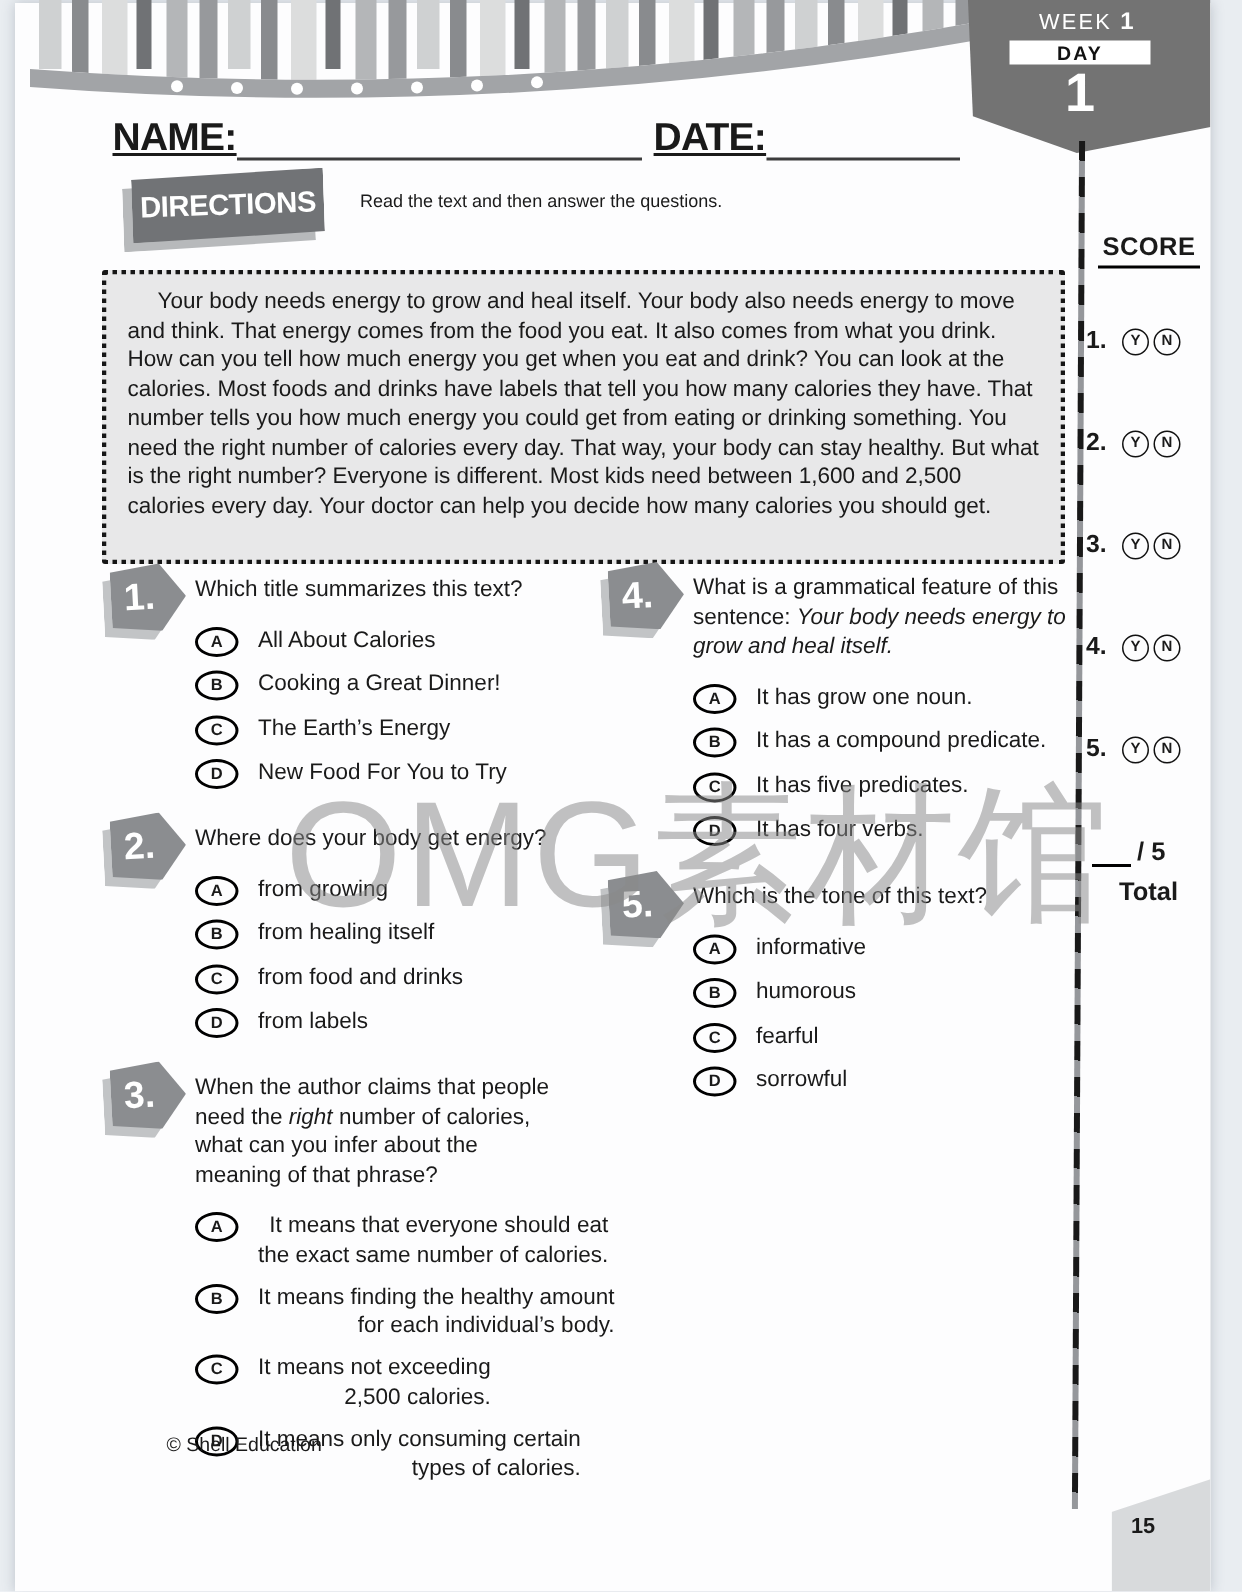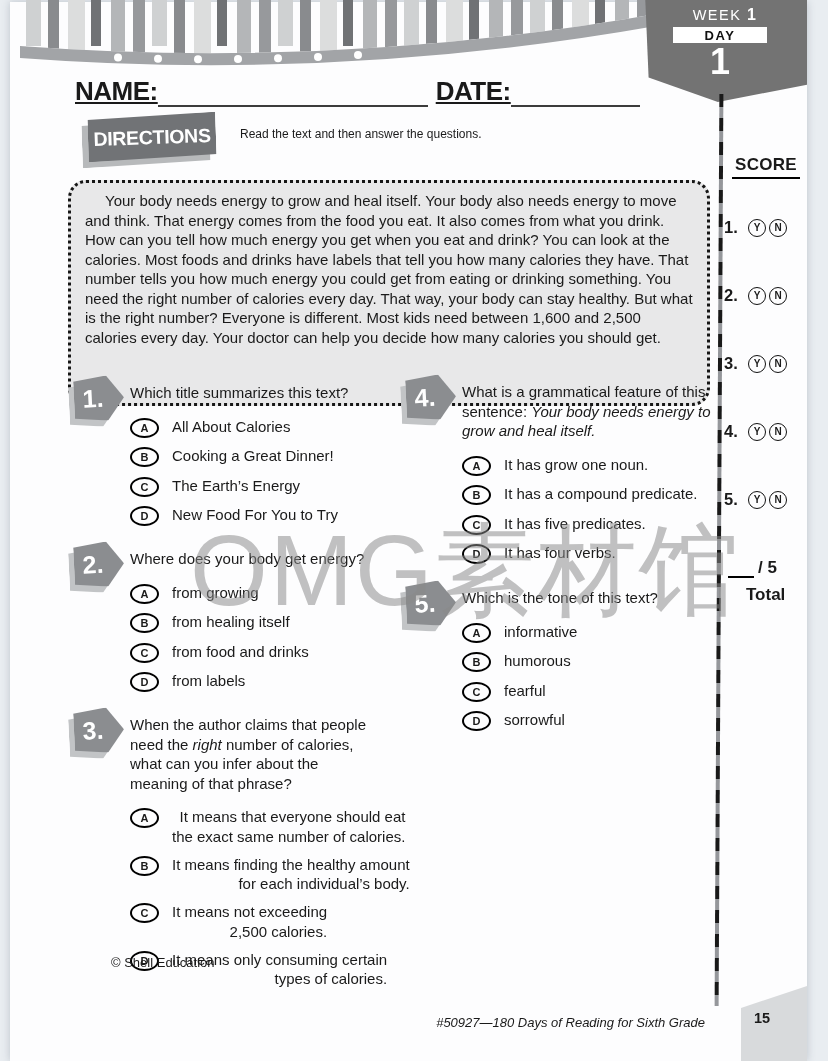--- a/index.html
+++ b/index.html
@@ -42,22 +42,22 @@
   .dir-wrap { position:absolute; left:88px; top:114px; width:128px; height:46px; }
   .dir-shadow, .dir-main { position:absolute; inset:0;
     clip-path:polygon(0 8%, 100% 0, 100% 92%, 0 100%); }
   .dir-shadow { transform:translate(-6px,6px) rotate(-2deg); background:#b7b9bb; }
   .dir-main { transform:rotate(-2deg); background:#717376; display:flex;
     align-items:center; justify-content:center; color:#fff; font-weight:800;
     font-size:19.5px; letter-spacing:-0.3px; }
   .dir-text { position:absolute; left:240px; top:127px; font-size:12px; }
 
   
-  .passage-box { position:absolute; left:68px; top:180px; width:642px; height:226px;
-    background:#e8e8e9; border:3.5px dotted #161616; border-radius:18px;
+  .passage-box { position:absolute; left:68px; top:180px; width:642px; height:196px;
+    background:#e8e8e9; border:3.5px dotted #161616; border-radius:2px;
     padding:8px 14px; font-size:15px; line-height:19.5px; }
   .passage-box p { text-indent:20px; }
 
   
   .q-block { position:absolute; }
   #q1 { left:130px; top:383px; width:285px; }
   #q2 { left:130px; top:549px; width:285px; }
   #q3 { left:130px; top:715px; width:285px; }
   #q4 { left:462px; top:382px; width:254px; }
   #q5 { left:462px; top:588px; width:254px; }
@@ -351,15 +351,14 @@
       <span class="total-blank"></span>
       <span class="total-denom">/ 5</span>
     </div>
     <div class="total-label">Total</div>
   </div>
 
   <div class="watermark">OMG素材馆</div>
 
   <div class="page-wedge"></div>
   <div class="footer-copyright">© Shell Education</div>
-  <div class="footer-title">#50927—180 Days of Reading for Sixth Grade</div>
   <div class="page-number">15</div>
 </div>
 
 </body></html>

